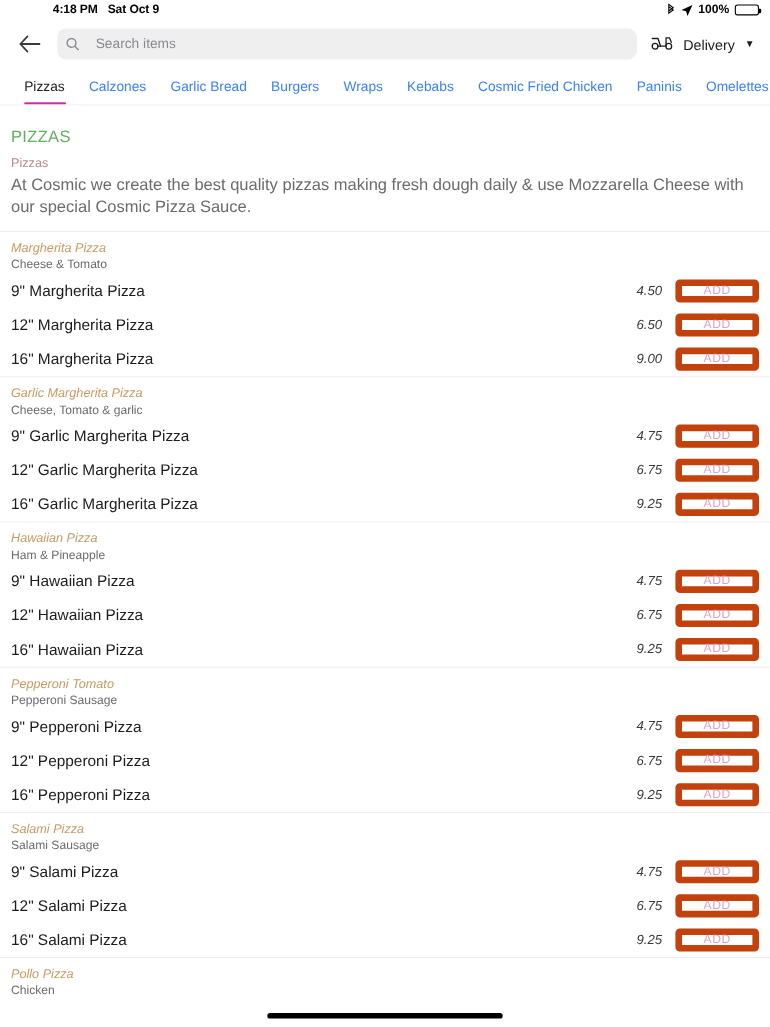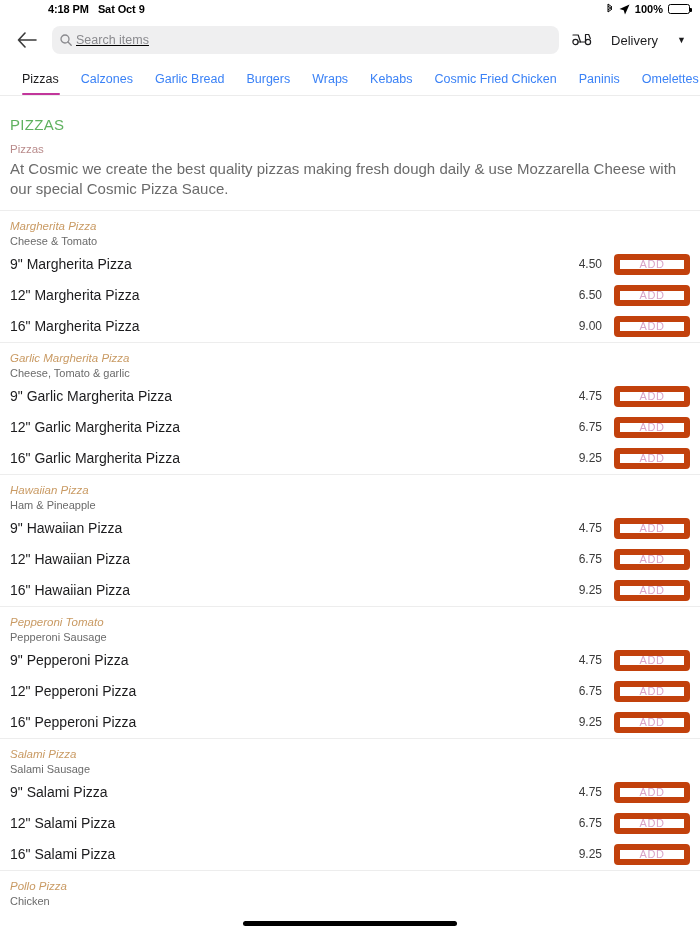--- a/index.html
+++ b/index.html
@@ -63,33 +63,32 @@
     cursor: pointer;
   }
   .search-box {
     flex: 1;
     height: 28px;
     background: #efeff0;
     border-radius: 8px;
     display: flex;
     align-items: center;
     padding: 0 8px;
-    gap: 4px;
+    gap: 15px;
     max-width: 545px;
-    text-decoration: underline;
   }
   .search-box .ph {
     font-size: 12.5px;
     color: #8a8a8e;
   }
   .search-icon { color: #8a8a8e; display: flex; }
   .delivery-btn {
     display: flex;
     align-items: center;
-    gap: 18px;
+    gap: 8px;
     font-size: 13px;
     color: #1c1c1e;
     cursor: pointer;
     white-space: nowrap;
   }
   .delivery-btn .caret { font-size: 9px; color: #1c1c1e; margin-left: 1px; }
 
   
   .tabs {
     height: 34px;
@@ -174,20 +173,21 @@
     font-size: 14px;
     color: #1c1c1e;
     flex: 1;
   }
   .item-price {
     font-size: 12px;
     color: #3a3a3a;
     margin-right: 12px;
     min-width: 34px;
     text-align: right;
+    font-style: italic;
   }
   .add-btn {
     width: 76px;
     height: 21px;
     border: 6px solid #c2410c;
     border-radius: 4px;
     color: #d9a4c8;
     font-size: 11px;
     letter-spacing: 0.6px;
     display: flex;

